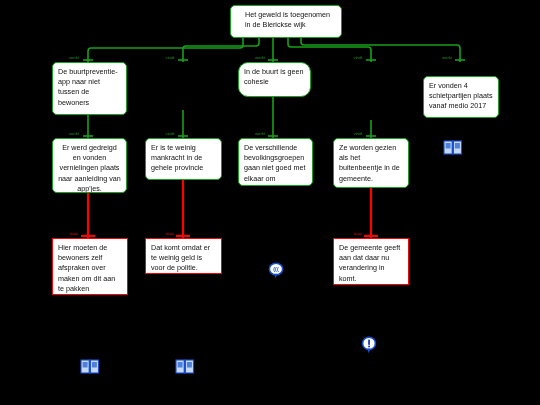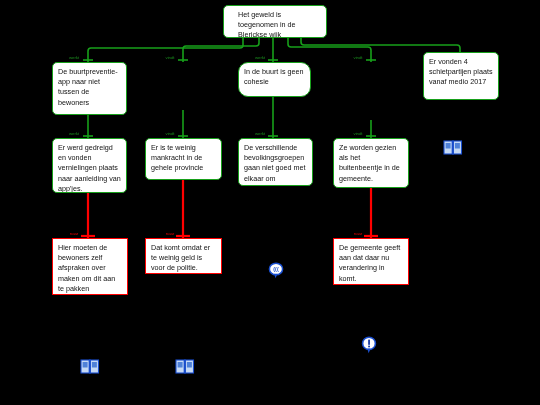--- a/index.html
+++ b/index.html
@@ -100,46 +100,46 @@
       <path d="M268,136 L278,136"></path>
       <path d="M366,136 L376,136"></path>
     </g>
     <g stroke-width="2.2" stroke="#ff0000">
       <path d="M81,236 L95,236"></path>
       <path d="M176,236 L190,236"></path>
       <path d="M364,236 L378,236"></path>
     </g>
   </svg>
 
-  <div class="node green" style="left:223px; top:5px; width:104px; height:33px;padding-left:14px;">
+  <div class="node green" style="left:230px; top:5px; width:112px; height:33px;padding-left:14px;">
     <span>Het geweld is toegenomen in de Blerickse wijk</span>
   </div>
 
   <div class="edge-label green" style="left:74px; top:55px;">werkt</div>
   <div class="edge-label green" style="left:170px; top:55px;">vindt</div>
   <div class="edge-label green" style="left:260px; top:55px;">werkt</div>
   <div class="edge-label green" style="left:358px; top:55px;">vindt</div>
   <div class="edge-label green" style="left:447px; top:55px;">werkt</div>
 
   <div class="node green" style="left:52px; top:62px; width:75px; height:53px;">
     <span>De buurtpreventie-app naar niet tussen de bewoners</span>
   </div>
   <div class="node green" style="left:238px; top:62px; width:73px; height:35px;border-radius:10px;">
     <span>In de buurt is geen cohesie</span>
   </div>
-  <div class="node green" style="left:423px; top:52px; width:76px; height:48px;">
+  <div class="node green" style="left:423px; top:76px; width:76px; height:42px;">
     <span>Er vonden 4 schietpartijen plaats vanaf medio 2017</span>
   </div>
 
   <div class="edge-label green" style="left:74px; top:131px;">werkt</div>
   <div class="edge-label green" style="left:170px; top:131px;">vindt</div>
   <div class="edge-label green" style="left:260px; top:131px;">werkt</div>
   <div class="edge-label green" style="left:358px; top:131px;">vindt</div>
 
-  <div class="node green" style="left:52px; top:138px; width:75px; height:55px;">
+  <div class="node green" style="left:52px; top:138px; width:75px; height:55px;text-align:center;">
     <span>Er werd gedreigd en vonden vernielingen plaats naar aanleiding van app'jes.</span>
   </div>
   <div class="node green" style="left:145px; top:138px; width:77px; height:42px;">
     <span>Er is te weinig mankracht in de gehele provincie</span>
   </div>
   <div class="node green" style="left:333px; top:138px; width:76px; height:50px;">
     <span>Ze worden gezien als het buitenbeentje in de gemeente.</span>
   </div>
   <div class="node green" style="left:238px; top:138px; width:75px; height:48px;">
     <span>De verschillende bevolkingsgroepen gaan niet goed met elkaar om</span>

